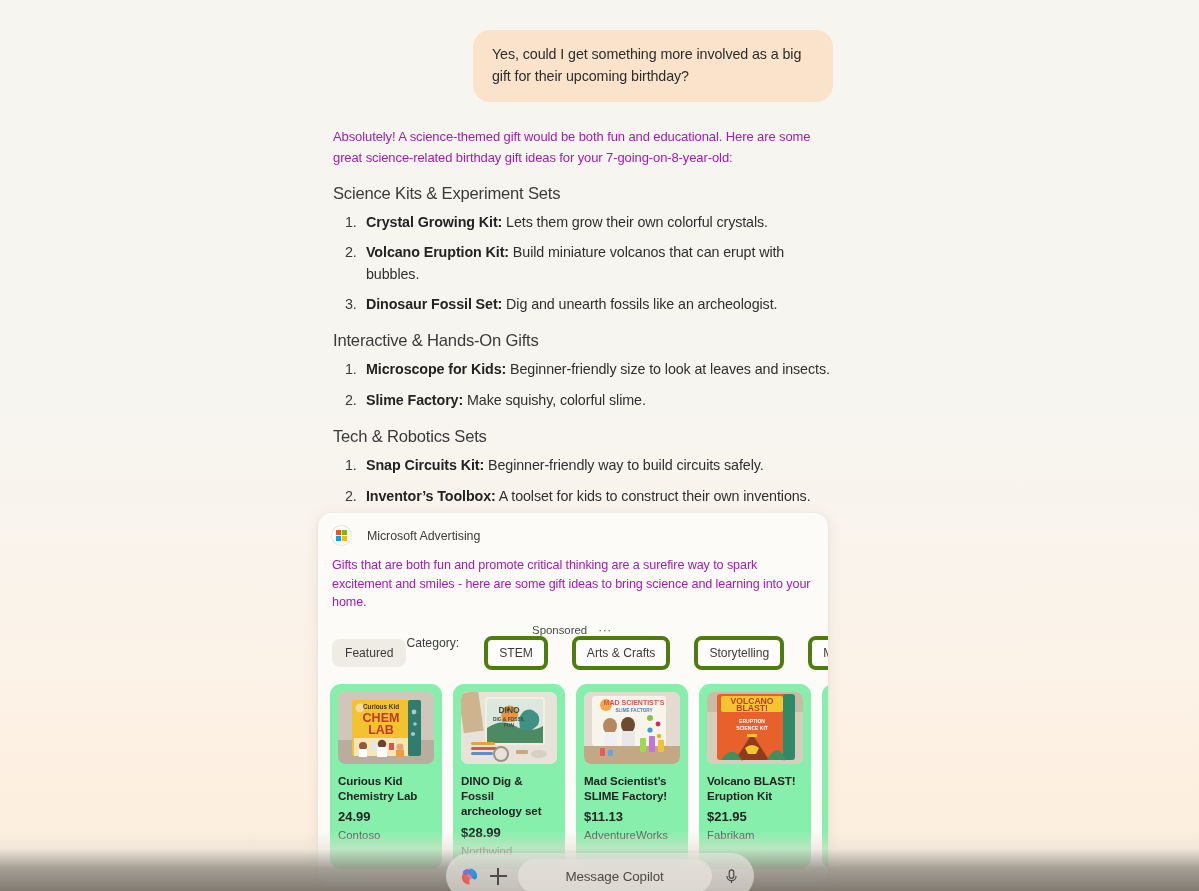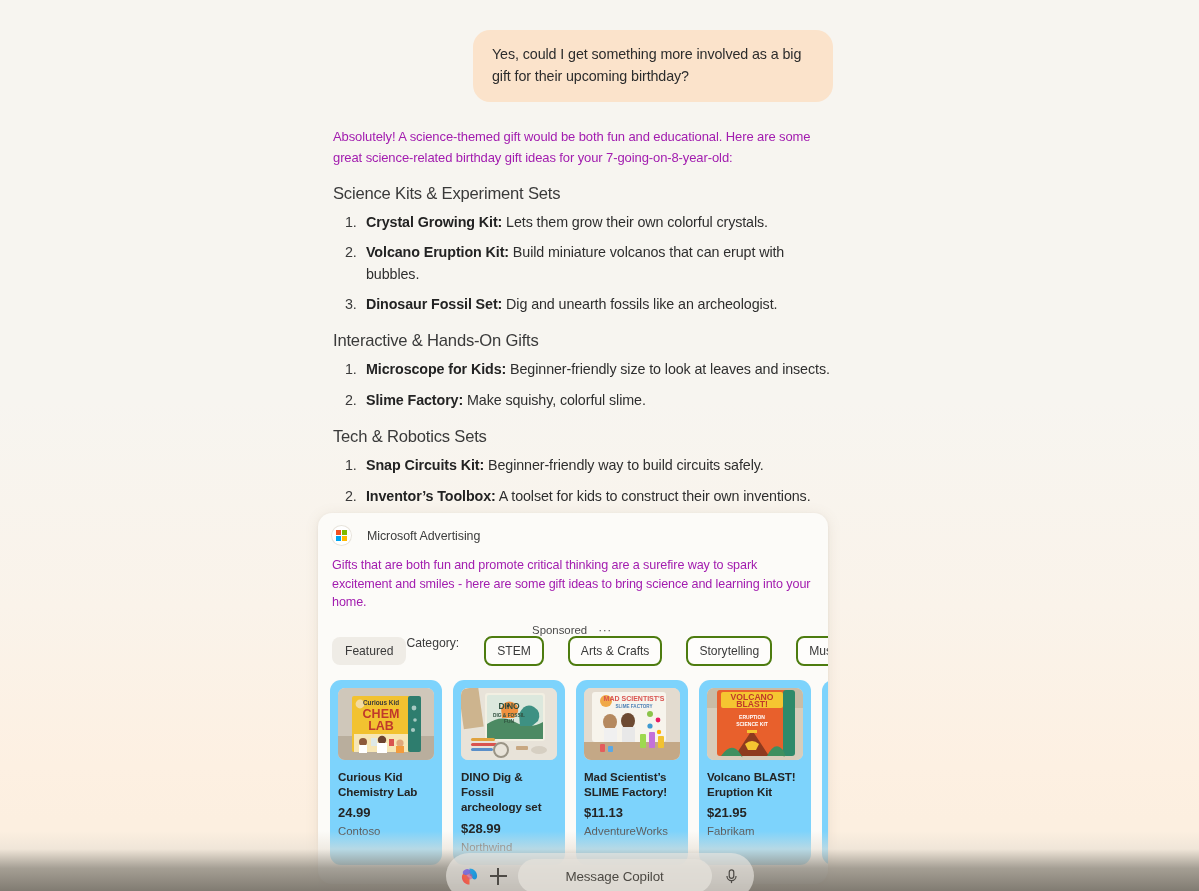--- a/index.html
+++ b/index.html
@@ -199,40 +199,40 @@
     align-items: flex-start;
     gap: 24px;
   }
   .cat-label {
     font-size: 12.2px;
     color: #3c3c3c;
     margin-right: 1px;
   }
   .cat-pill {
     background: #fefdfb;
-    border: 2px solid #4d7c0f;
+    border: 4px solid #4d7c0f;
     border-radius: 8px;
     padding: 6px 11px;
     font-size: 12.1px;
     color: #3a3a3a;
     cursor: pointer;
     white-space: nowrap;
     font-family: "Liberation Sans", sans-serif;
   }
 
   
   .product-strip {
     display: flex;
     gap: 11px;
     padding-left: 12px;
     width: 100%;
   }
   .product-card {
     flex: 0 0 112px;
-    background: #7dd3fc;
+    background: #86efac;
     border-radius: 11px;
     padding: 8px 8px 12px 8px;
   }
   .product-img {
     width: 96px;
     height: 72px;
     border-radius: 7px;
     overflow: hidden;
     position: relative;
     margin-bottom: 9px;

